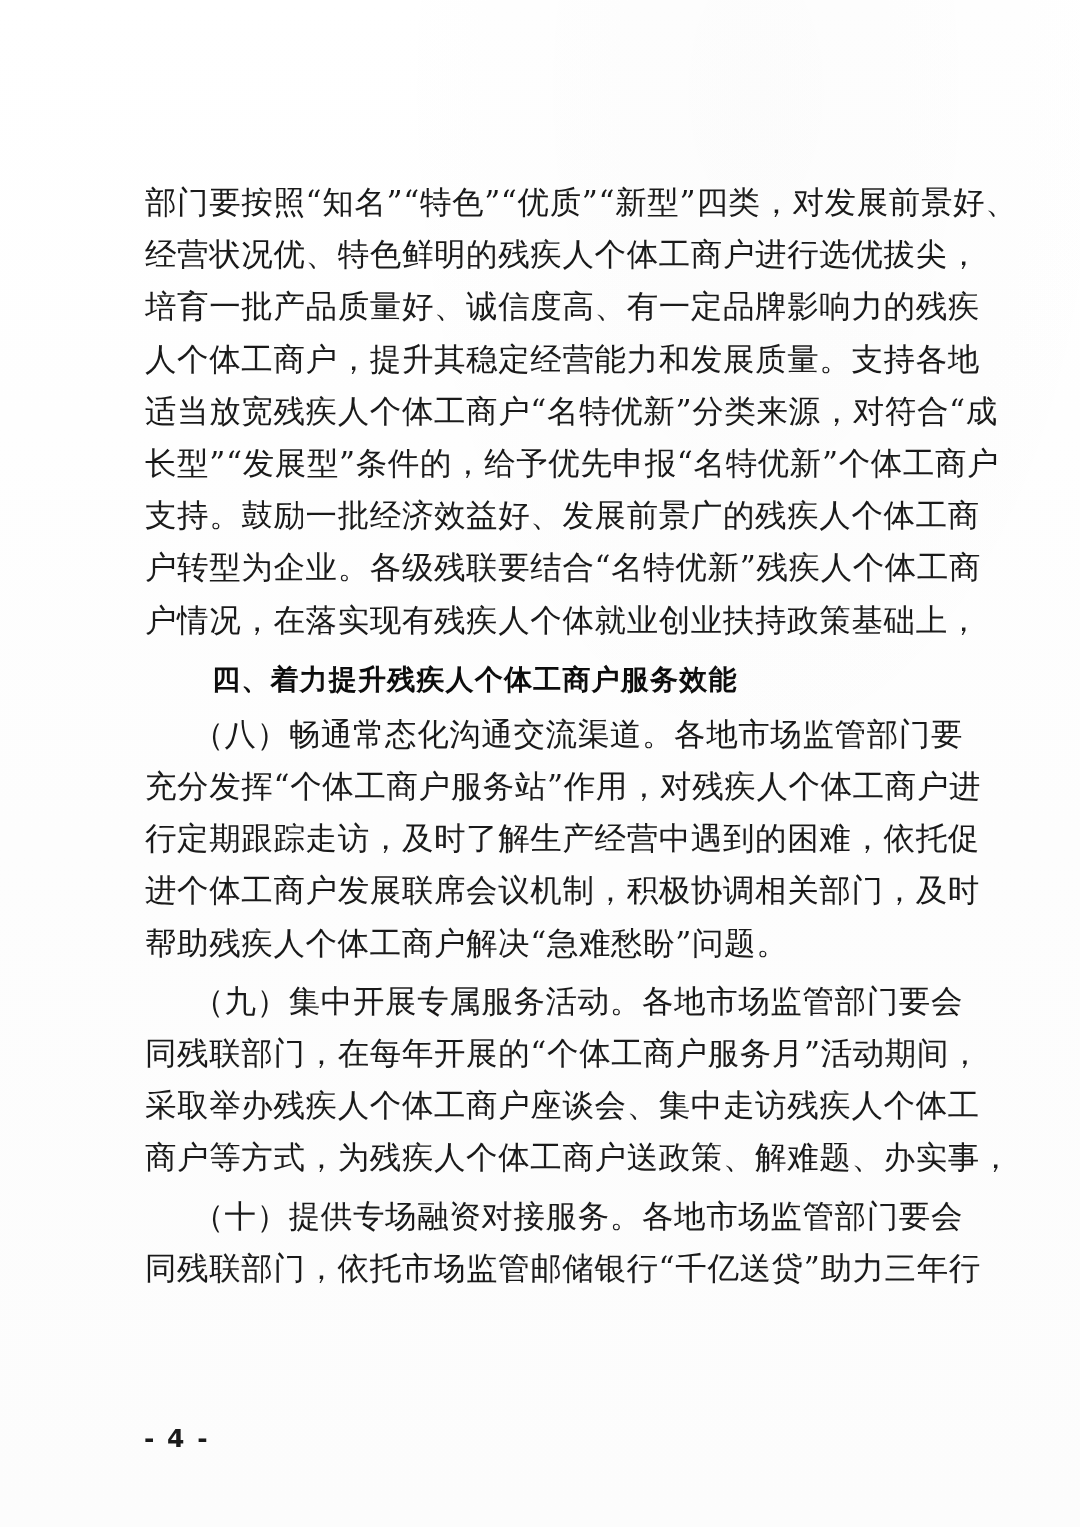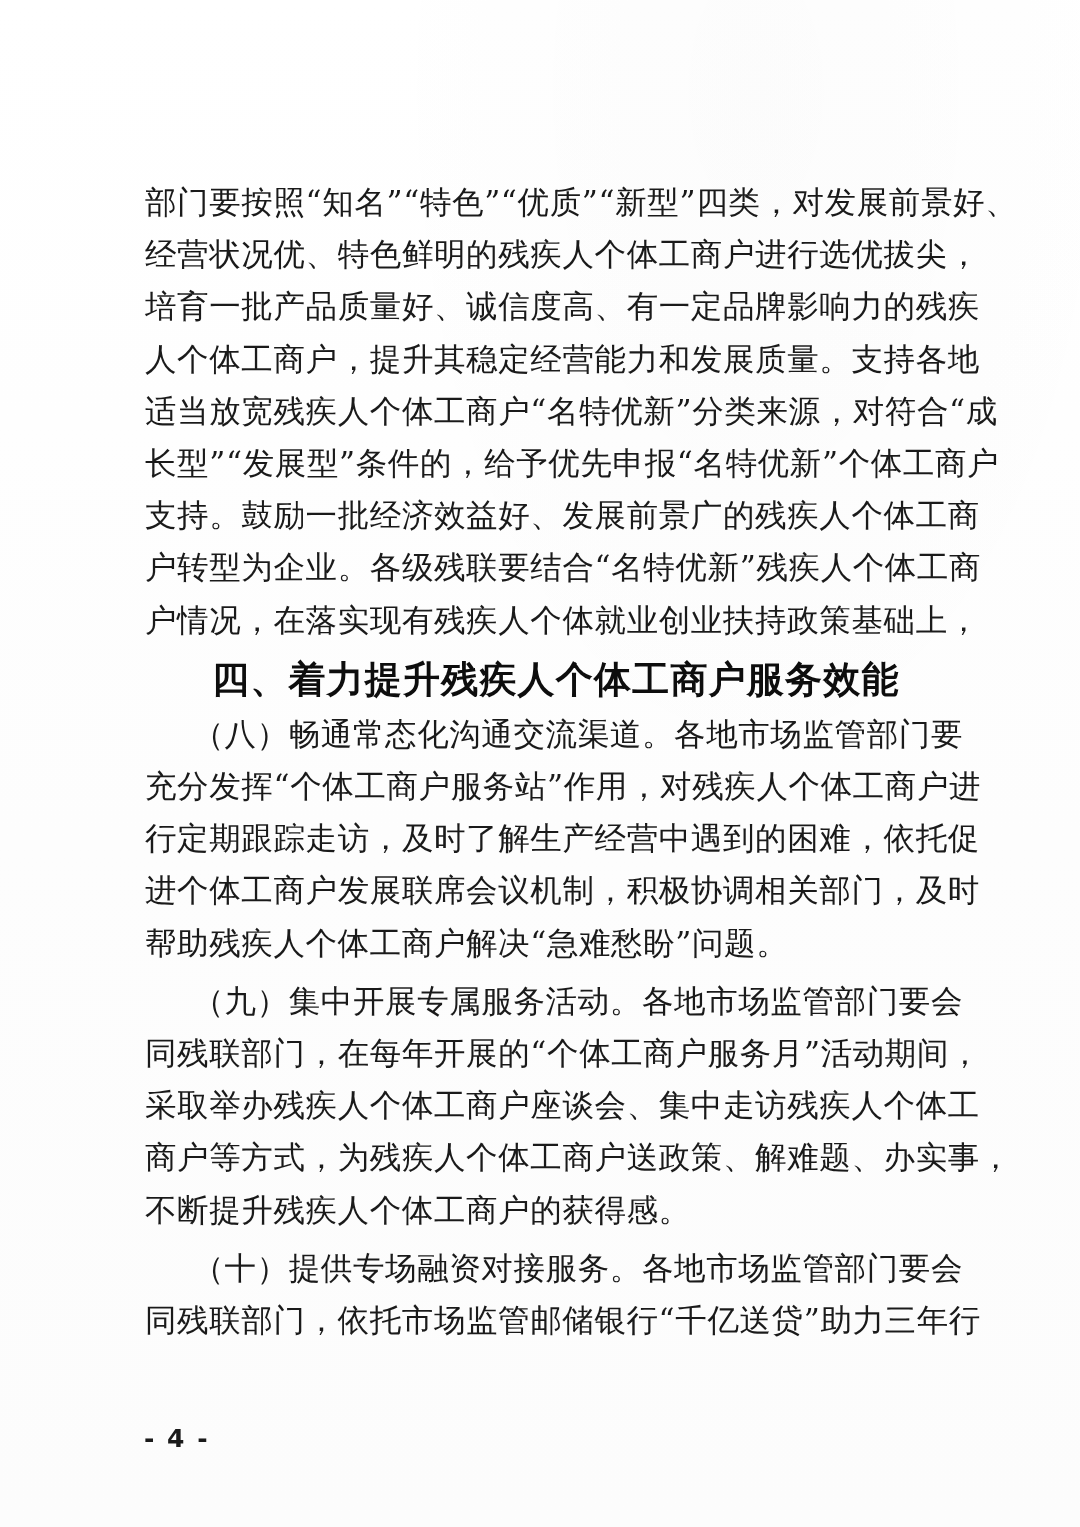--- a/index.html
+++ b/index.html
@@ -60,21 +60,21 @@
   .doc-line.justify > span {
     display: inline-block;
   }
 
   .doc-line.last {
     display: block;
   }
 
   .heading-line {
     font-family: "DejaVu Sans", "Liberation Sans", sans-serif;
-    font-size: 37px;
+    font-size: 28px;
     line-height: 56px;
     font-weight: 700;
     color: #0d0d0d;
     text-indent: 67px;
     letter-spacing: 1.2px;
     white-space: nowrap;
   }
 
   .spacer-sm { height: 6px; }
 
@@ -580,21 +580,20 @@
         <span>、</span>
         <span>解</span>
         <span>难</span>
         <span>题</span>
         <span>、</span>
         <span>办</span>
         <span>实</span>
         <span>事</span>
         <span>，</span>
       </div>
-      <div class="doc-line last">不断提升残疾人个体工商户的获得感。</div>
       <div class="spacer-sm"></div>
       <div class="doc-line justify">
         <span style="width: 67px;"></span>
         <span>（</span>
         <span>十</span>
         <span>）</span>
         <span>提</span>
         <span>供</span>
         <span>专</span>
         <span>场</span>

